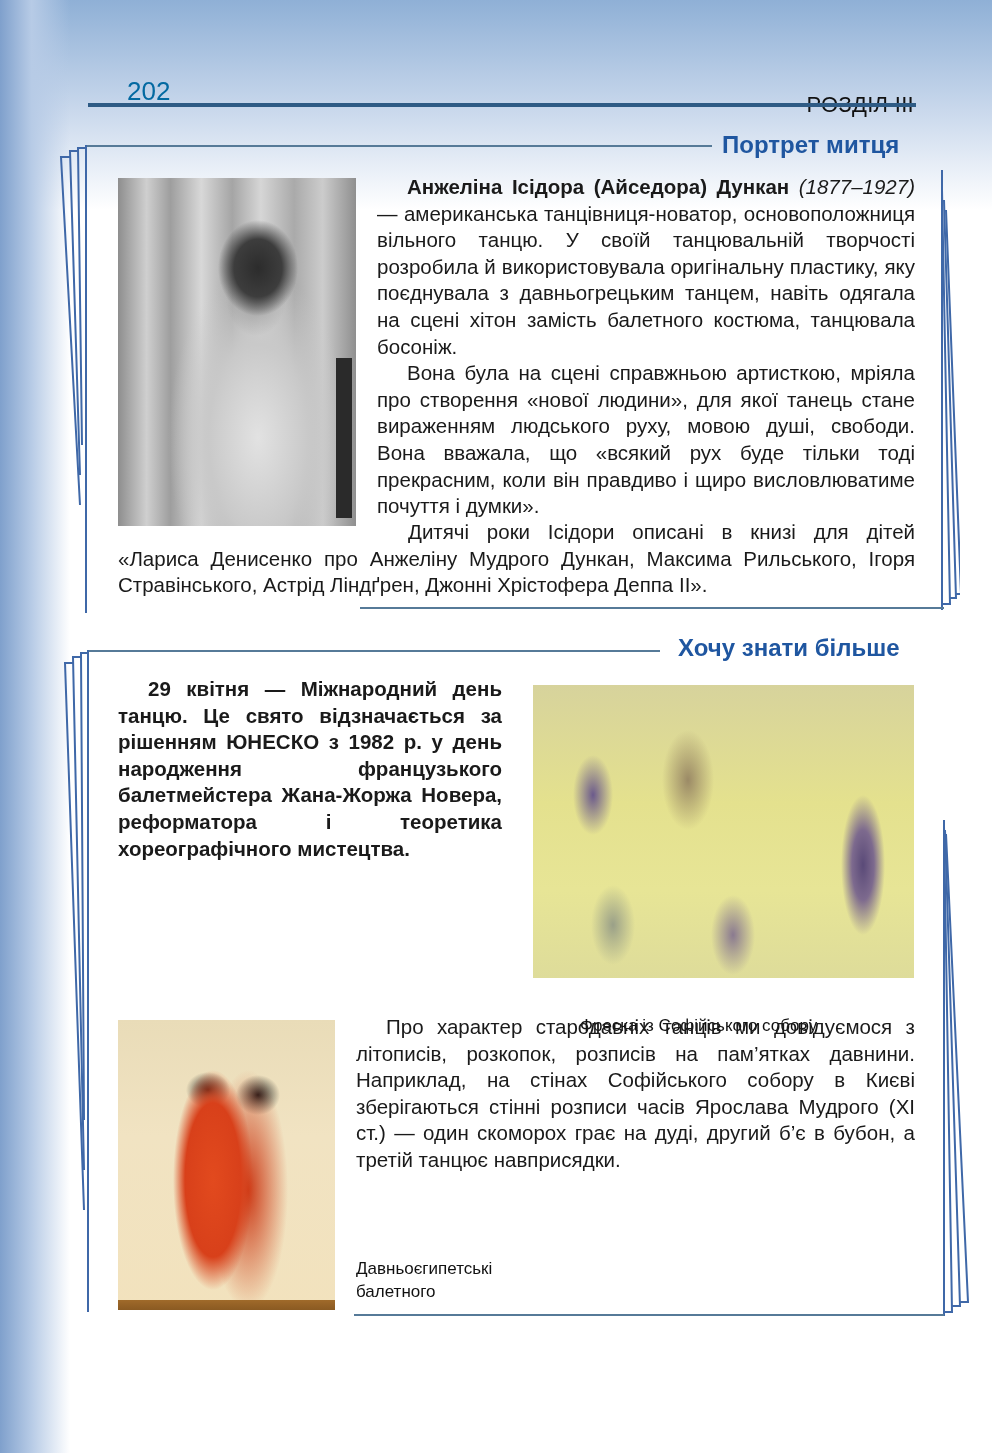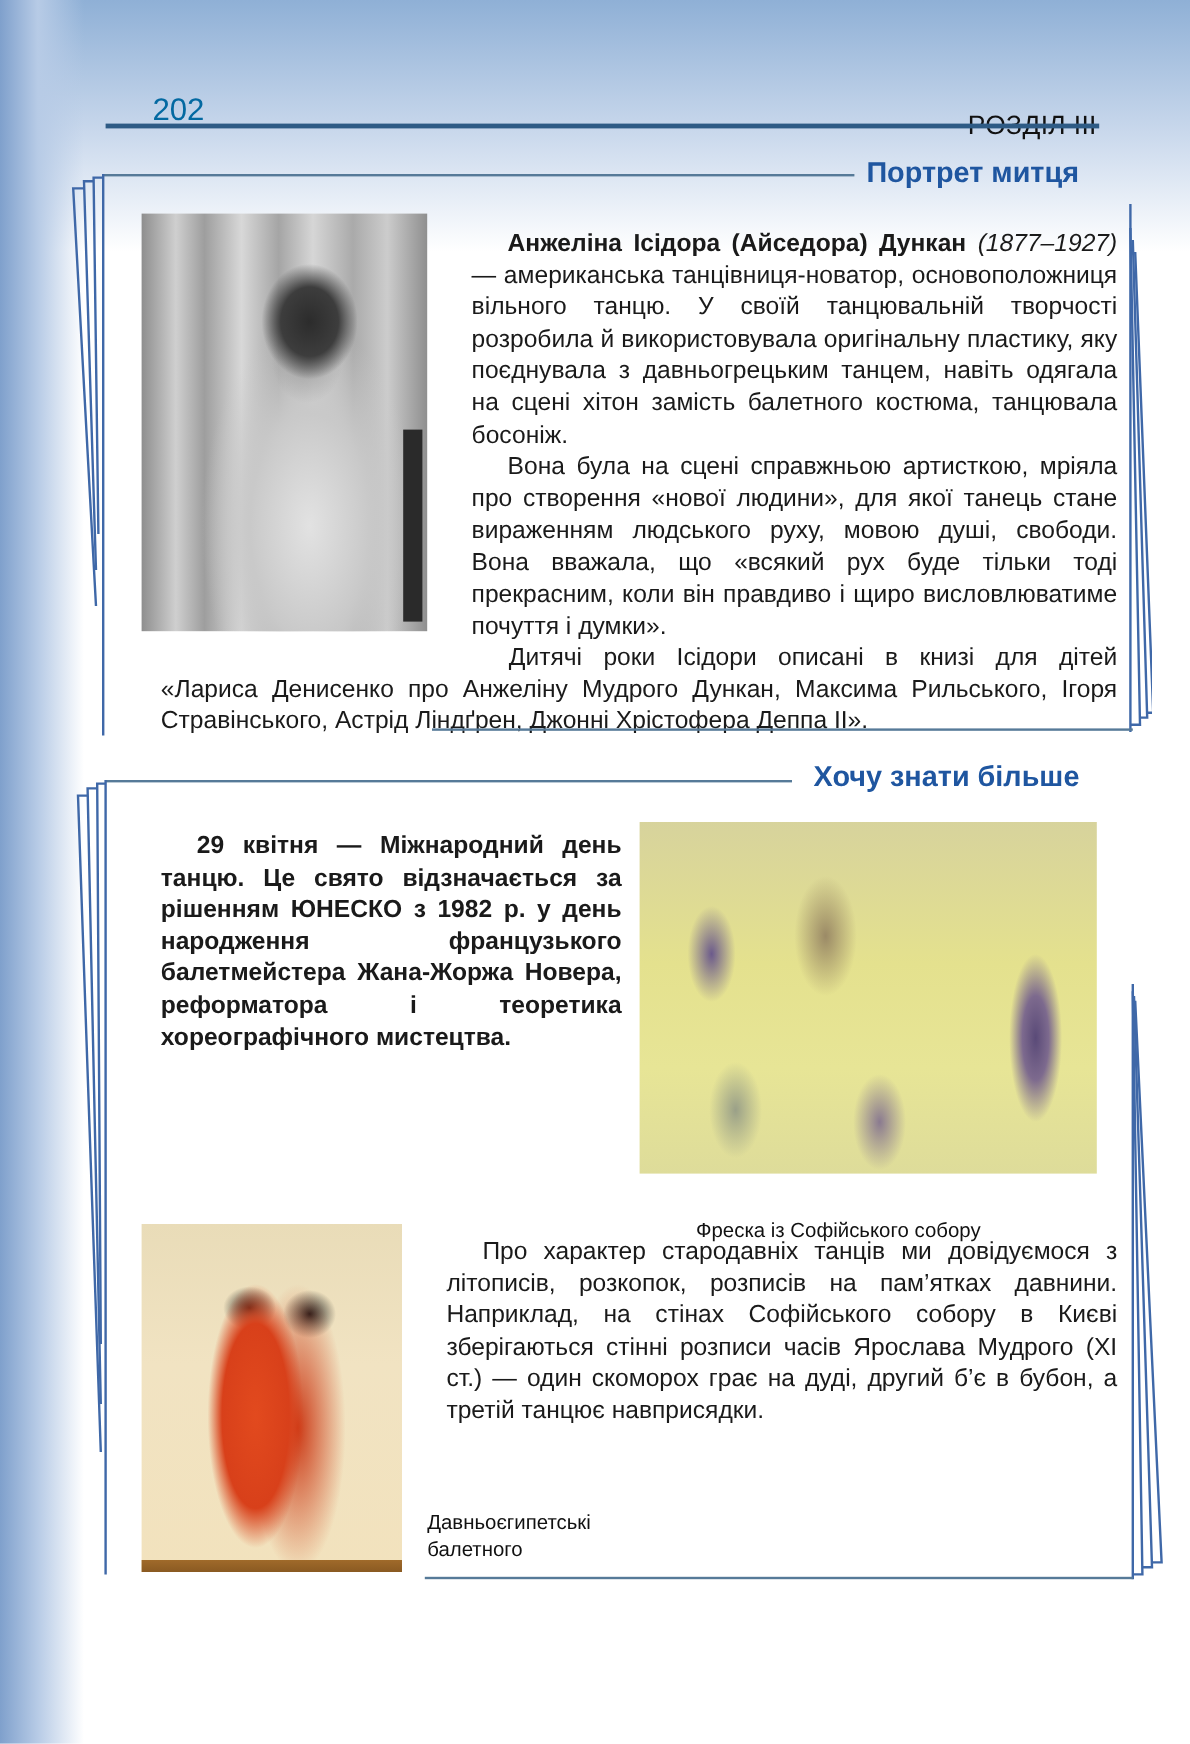--- a/index.html
+++ b/index.html
@@ -18,21 +18,21 @@
   .header-rule { position: absolute; left: 88px; top: 103px; width: 828px; height: 4px; background: #2e5b85; }
 
   
   .hline { position: absolute; height: 3px; background: #567a98; }
   .slant { position: absolute; }
 
   .box-title {
     position: absolute; font-weight: bold; color: #1f56a0; font-size: 24px;
   }
 
-  .body-text { font-size: 20.5px; line-height: 26.6px; text-align: justify; margin: 16px; }
+  .body-text { font-size: 20.5px; line-height: 26.6px; text-align: justify; margin: 0; }
   .body-text p { margin: 0; text-indent: 30px; }
   .bold { font-weight: bold; }
   .ital { font-style: italic; }
 
   .photo-duncan {
     position: absolute; left: 118px; top: 178px; width: 238px; height: 348px;
     background:
       radial-gradient(ellipse 40px 48px at 140px 90px, #2c2c2c 0%, #3d3d3d 60%, rgba(0,0,0,0) 100%),
       radial-gradient(ellipse 30px 38px at 138px 120px, #9a9a9a 0%, rgba(0,0,0,0) 100%),
       radial-gradient(ellipse 90px 170px at 140px 260px, #e2e2e2 0%, #c9c9c9 55%, rgba(0,0,0,0) 100%),

